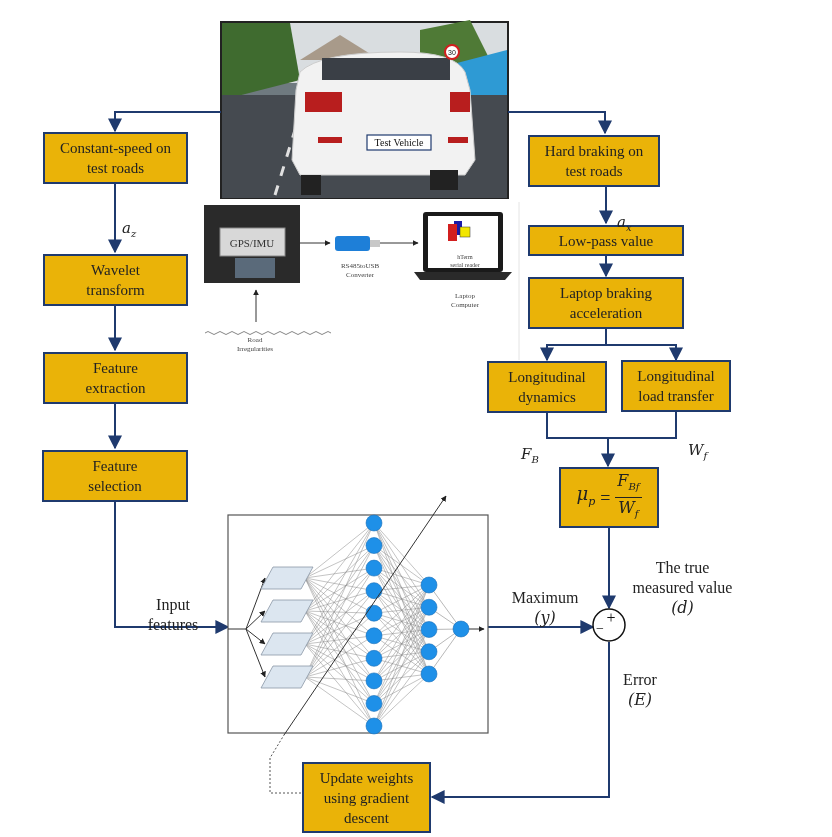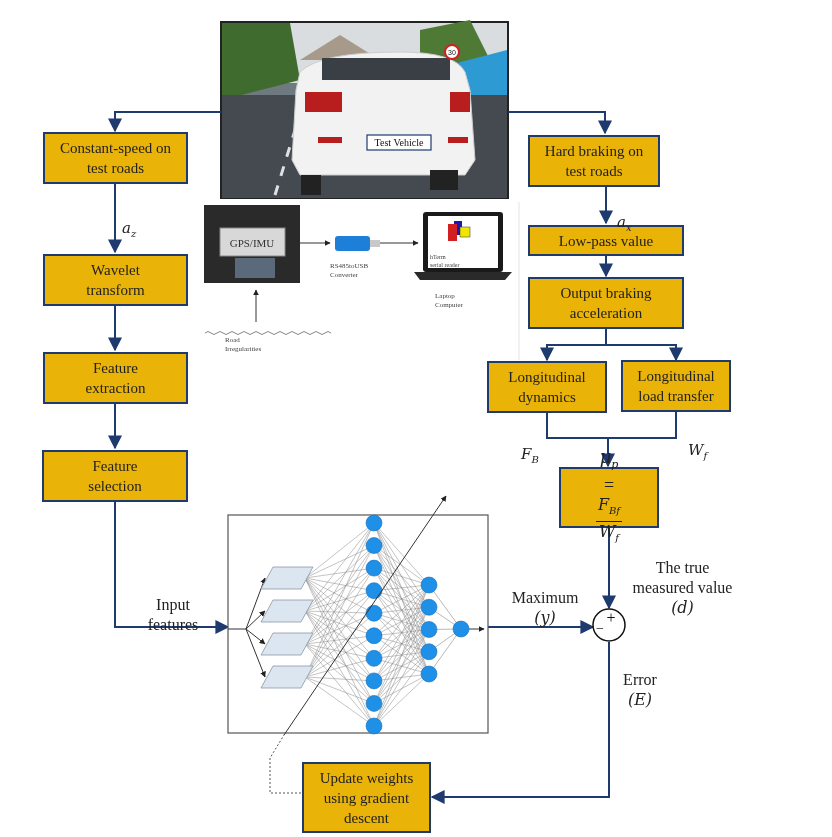--- a/index.html
+++ b/index.html
@@ -1,21 +1,21 @@
 <!DOCTYPE html>
 <html><head>
 <meta charset="utf-8">
 <style>
   html, body { margin:0; padding:0; background:#ffffff; }
   body { width:832px; height:837px; position:relative; overflow:hidden; font-family:"Liberation Serif", "DejaVu Serif", serif; color:#222; }
   #diagram { position:absolute; left:0; top:0; width:832px; height:837px; }
   .box { position:absolute; border:2px solid #1f3a6e; background:#eab308; display:flex; align-items:center; justify-content:center; text-align:center; font-size:15px; line-height:20px; box-sizing:border-box; white-space:pre-line; }
   .lbl { position:absolute; font-size:15px; line-height:20px; text-align:center; white-space:pre-line;margin-top:12px; }
   .math { font-style:italic; font-family:"DejaVu Serif", serif; }
-  .small { position:absolute; font-size:7px; line-height:9px; text-align:left; white-space:pre-line; color:#444; }
+  .small { position:absolute; font-size:7px; line-height:9px; text-align:center; white-space:pre-line; color:#444; }
 </style>
 </head>
 <body>
 
 <svg id="diagram" width="832" height="837" viewBox="0 0 832 837">
   <defs>
     <marker id="arr" viewBox="0 0 10 10" refX="9" refY="5" markerWidth="7" markerHeight="7" orient="auto-start-reverse">
       <path d="M0,0 L10,5 L0,10 z" fill="#1f3a6e"></path>
     </marker>
     <marker id="arrk" viewBox="0 0 10 10" refX="9" refY="5" markerWidth="6" markerHeight="6" orient="auto-start-reverse">
@@ -251,32 +251,32 @@
 <div class="box" style="left:42px;top:450px;width:146px;height:52px;">Feature
 selection</div>
 
 <div class="lbl math" style="left:122px;top:206px;"><span>a</span><sub style="font-size:10px">z</sub></div>
 <div class="lbl" style="left:138px;top:583px;width:70px;font-size:16px;">Input
 features</div>
 
 <div class="box" style="left:520px;top:135px;width:132px;height:52px;margin-left:8px;">Hard braking on
 test roads</div>
 <div class="box" style="left:528px;top:225px;width:156px;height:31px;">Low-pass value</div>
-<div class="box" style="left:528px;top:277px;width:156px;height:52px;">Output braking
+<div class="box" style="left:528px;top:277px;width:156px;height:52px;">Laptop braking
 acceleration</div>
 <div class="box" style="left:487px;top:361px;width:120px;height:52px;">Longitudinal
 dynamics</div>
 <div class="box" style="left:621px;top:360px;width:110px;height:52px;">Longitudinal
 load transfer</div>
 
 <div class="lbl math" style="left:617px;top:200px;"><span>a</span><sub style="font-size:10px">x</sub></div>
 <div class="lbl math" style="left:521px;top:432px;"><span>F</span><sub style="font-size:10px">B</sub></div>
 <div class="lbl math" style="left:688px;top:428px;"><span>W</span><sub style="font-size:10px">f</sub></div>
 
-<div class="box" style="left:559px;top:467px;width:100px;height:61px;flex-direction:column;">
+<div class="box" style="left:559px;top:467px;width:100px;height:61px;">
   <span class="math" style="font-size:18px;"><span>μ</span><sub style="font-size:11px">p</sub></span>
   <span style="font-size:18px;margin:0 5px;">=</span>
   <span style="display:inline-flex;flex-direction:column;align-items:center;">
     <span class="math" style="font-size:16px;line-height:20px;border-bottom:1.5px solid #222;padding:0 2px;"><span>F</span><sub style="font-size:10px">Bf</sub></span>
     <span class="math" style="font-size:16px;line-height:20px;"><span>W</span><sub style="font-size:10px">f</sub></span>
   </span>
 </div>
 
 <div class="lbl" style="left:510px;top:576px;width:70px;font-size:16px;"><span>Maximum</span><br><span class="math">(y)</span></div>
 <div class="lbl" style="left:620px;top:546px;width:125px;font-size:16px;"><span>The true

